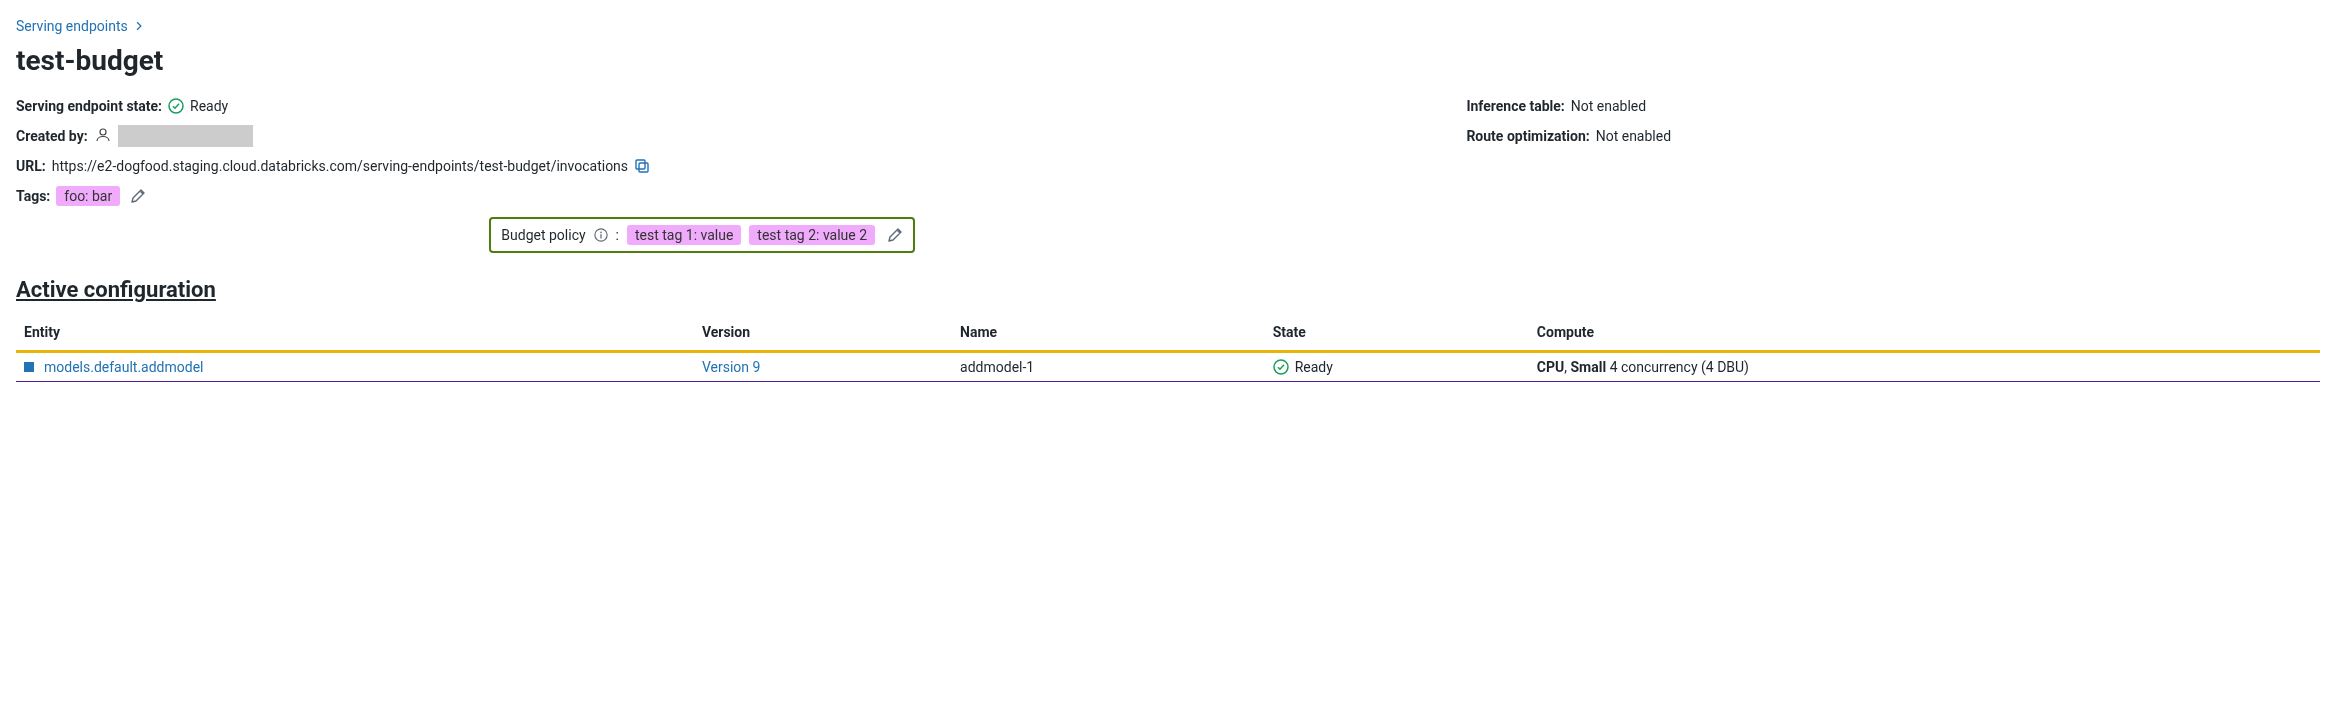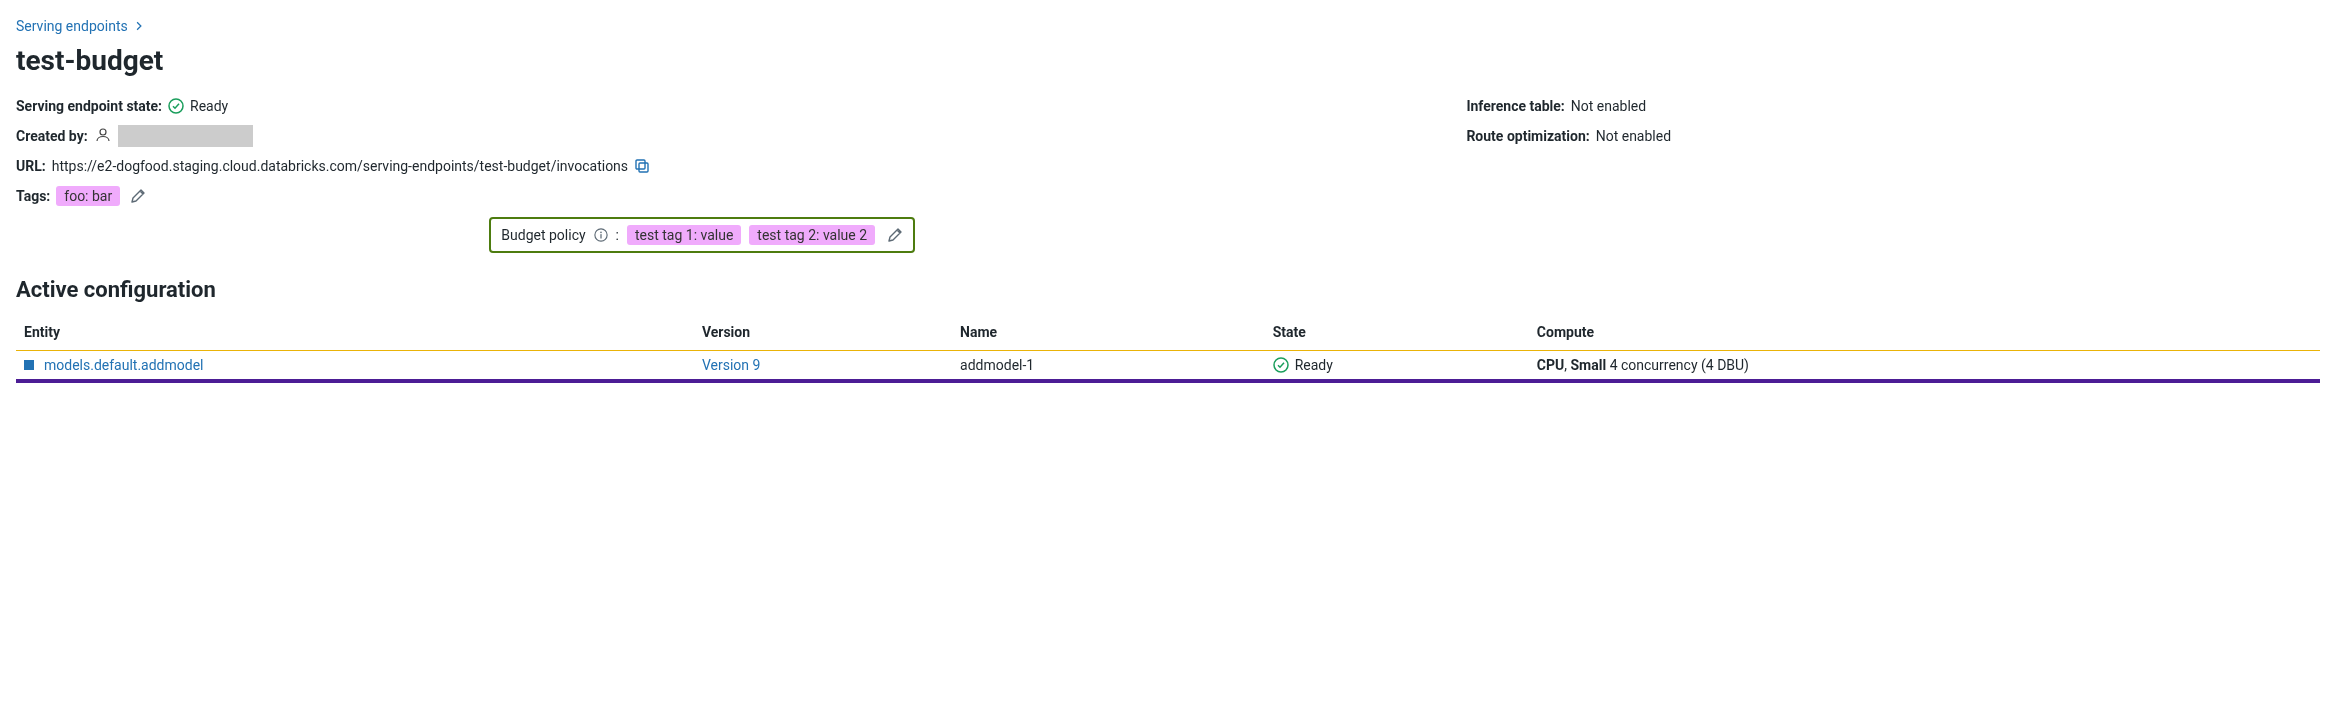--- a/index.html
+++ b/index.html
@@ -76,35 +76,36 @@
     border-radius: 4px;
     padding: 6px 10px;
     margin-top: 6px;
     margin-left: -10px;
   }
   h2.section-title {
     font-size: 22px;
     font-weight: 700;
     margin-top: 24px;
     margin-bottom: 12px;
+    text-decoration: underline;
   }
   table.config-table {
     width: 100%;
     border-collapse: collapse;
     font-size: 14px;
   }
   .config-table th {
     text-align: left;
     font-weight: 700;
     padding: 10px 8px;
-    border-bottom: 1px solid #eab308;
+    border-bottom: 3px solid #eab308;
   }
   .config-table td {
     padding: 6px 8px;
-    border-bottom: 4px solid #4c1d95;
+    border-bottom: 1px solid #4c1d95;
     vertical-align: middle;
   }
   .entity-cell {
     display: flex;
     align-items: center;
     gap: 10px;
   }
   .entity-square {
     width: 10px; height: 10px;
     background: #2272b4;

